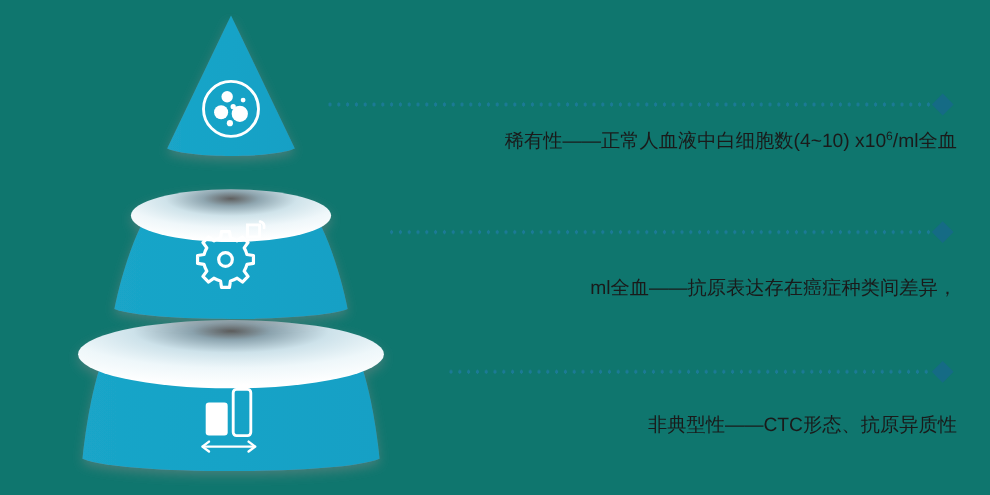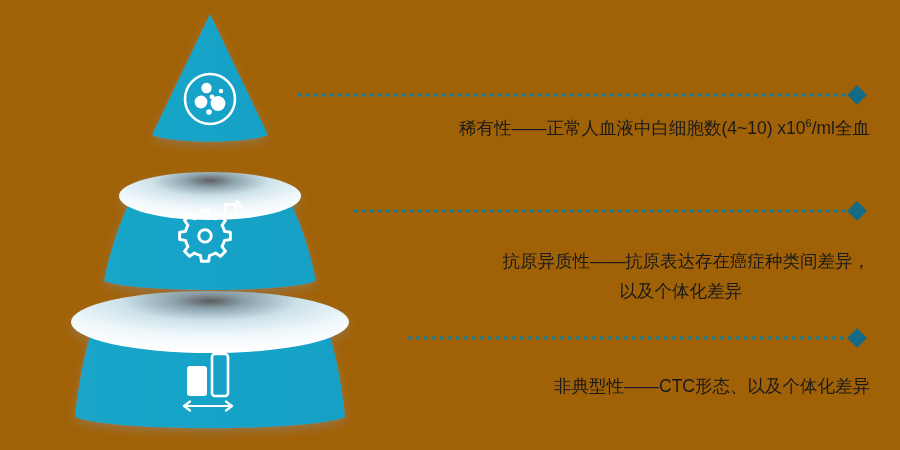--- a/index.html
+++ b/index.html
@@ -7,21 +7,21 @@
     padding: 0;
     background: #ffffff;
   }
   body {
     font-family: "Liberation Sans", sans-serif;
   }
   #canvas {
     position: relative;
     width: 900px;
     height: 450px;
-    background: #a16207;
+    background: #0f766e;
     overflow: hidden;
   }
 
   
   .pyramid {
     position: absolute;
     left: 0;
     top: 0;
     width: 420px;
     height: 450px;
@@ -171,21 +171,20 @@
   <div class="diamond" style="left:850px; top:204px;"></div>
 
   <div class="connector" style="left:406px; top:336px; width:443px;"></div>
   <div class="diamond" style="left:850px; top:331px;"></div>
 
   <div class="caption align-right" style="left:300px; top:113px; width:570px;">
     <span class="cap-line"><span>稀有性——正常人血液中白细胞数(4~10) x10</span><span class="sup">6</span><span>/ml全血</span></span>
   </div>
 
   <div class="caption align-right" style="left:300px; top:246px; width:570px;">
-    <span class="cap-line">抗原异质性——抗原表达存在癌症种类间差异，</span>
-    <span class="cap-line" style="padding-right:128px;">以及个体化差异</span>
+    <span class="cap-line">ml全血——抗原表达存在癌症种类间差异，</span>
   </div>
 
   <div class="caption align-right" style="left:300px; top:371px; width:570px;">
-    <span class="cap-line">非典型性——CTC形态、以及个体化差异</span>
+    <span class="cap-line">非典型性——CTC形态、抗原异质性</span>
   </div>
 
 </div>
 
 </body></html>

